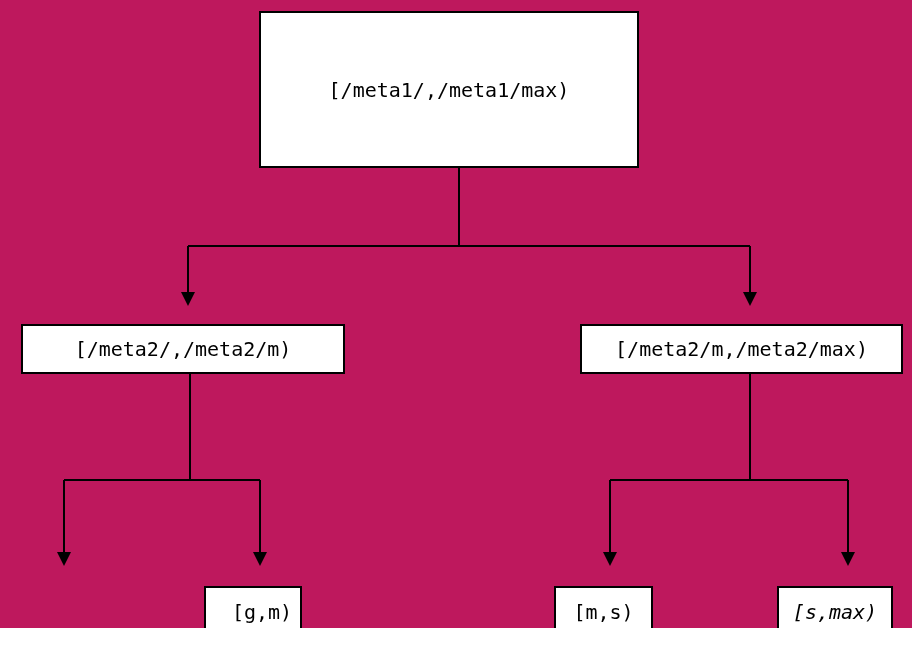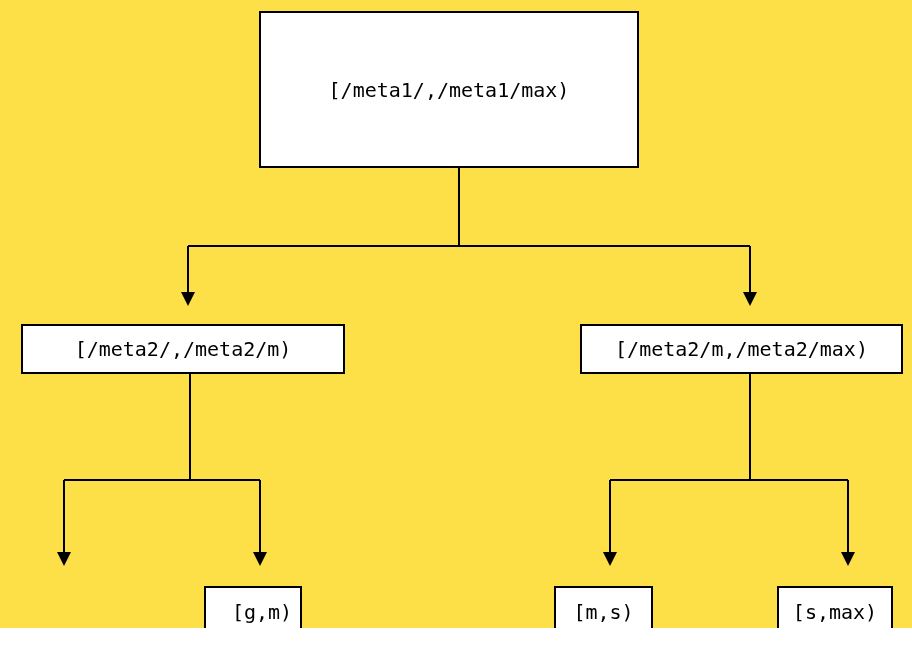--- a/index.html
+++ b/index.html
@@ -8,21 +8,21 @@
     padding: 0;
     background: #ffffff;
   }
   body {
     font-family: "DejaVu Sans Mono", "Liberation Mono", monospace;
   }
   #diagram-root {
     position: relative;
     width: 912px;
     height: 628px;
-    background: #fde047;
+    background: #be185d;
     overflow: hidden;
   }
   .node-box {
     position: absolute;
     box-sizing: border-box;
     border: 2px solid #000000;
     background: #ffffff;
     display: flex;
     align-items: center;
     justify-content: center;
@@ -100,17 +100,17 @@
 
 
   <div class="node-box" style="left:204px; top:586px; width:98px; height:51px;padding-left:18px;">
     <span class="node-label">[g,m)</span>
   </div>
 
   <div class="node-box" style="left:554px; top:586px; width:99px; height:51px;">
     <span class="node-label">[m,s)</span>
   </div>
 
-  <div class="node-box" style="left:777px; top:586px; width:116px; height:51px;">
+  <div class="node-box" style="left:777px; top:586px; width:116px; height:51px;font-style:italic;">
     <span class="node-label">[s,max)</span>
   </div>
 
 </div>
 
 </body></html>

